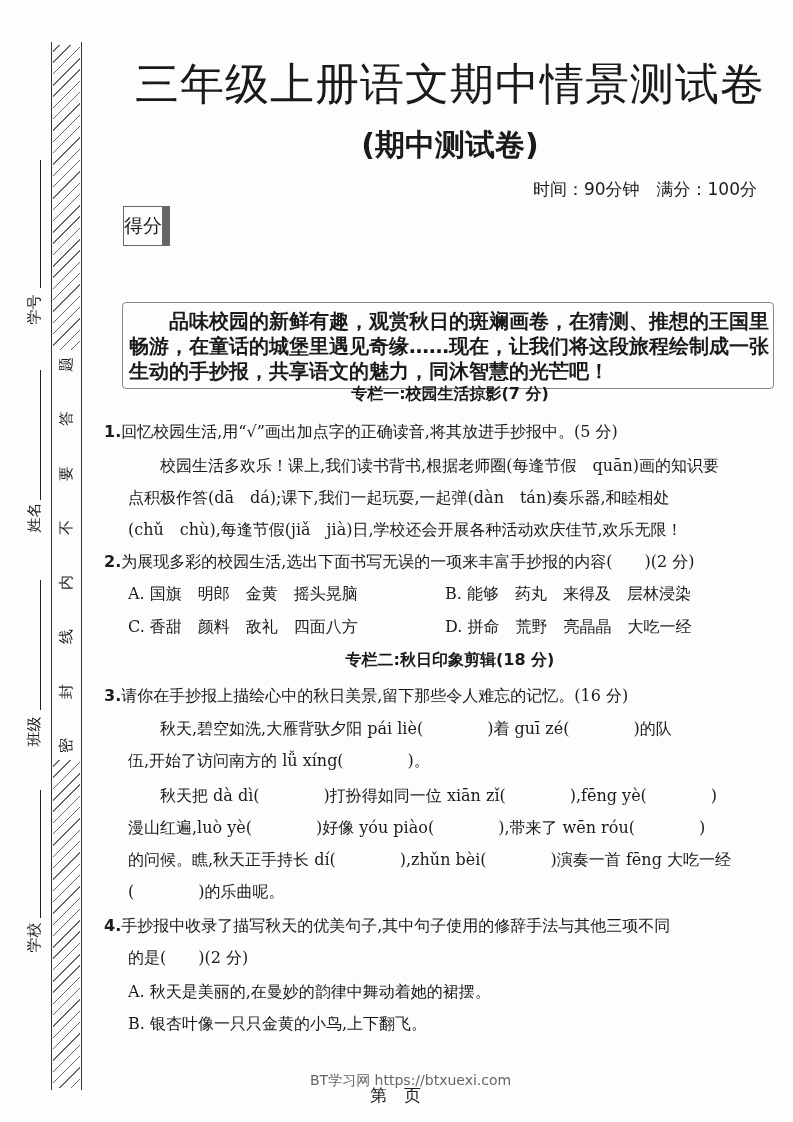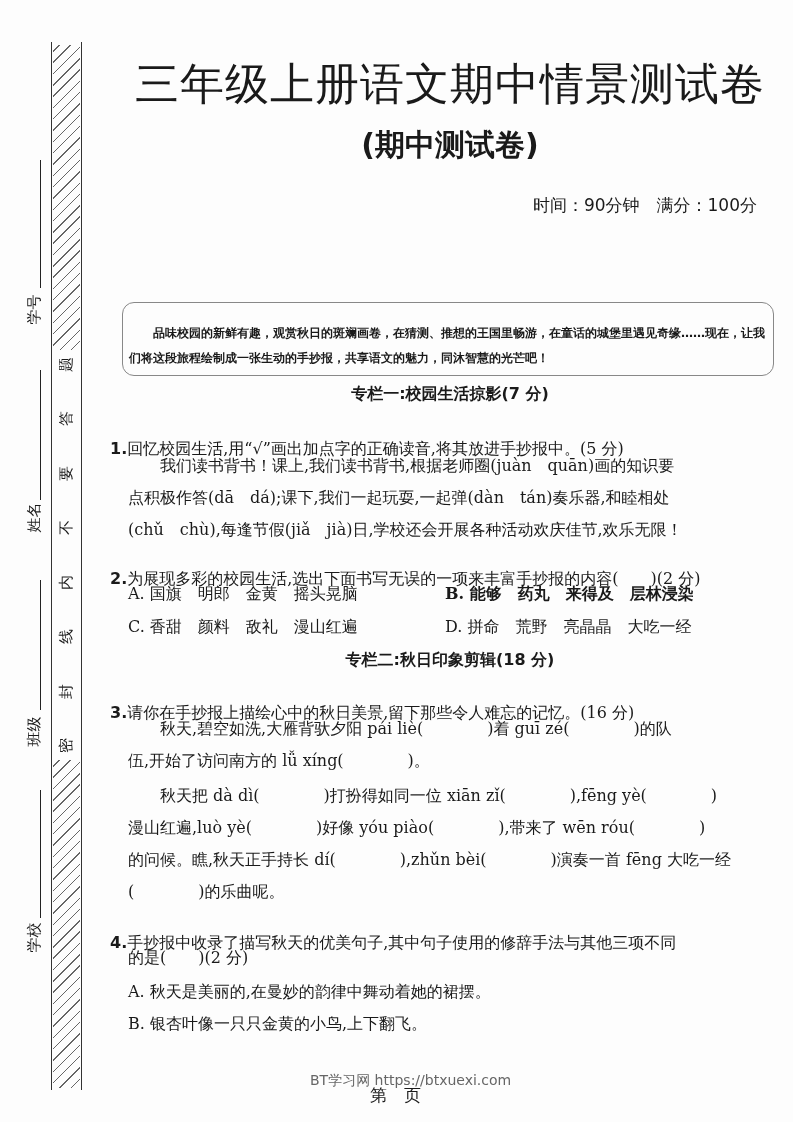--- a/index.html
+++ b/index.html
@@ -14,31 +14,31 @@
           font-size:15px; font-family:"DejaVu Sans","Liberation Sans",sans-serif; }
   .seal span { transform:rotate(-90deg); display:block; }
   .field-line { left:40px; width:1px; background:#222; }
   .field-label { left:14px; transform:rotate(-90deg); transform-origin:center; font-size:15px; width:40px; text-align:center;
                  font-family:"DejaVu Serif","Liberation Serif",serif; }
   
   .title { left:110px; top:55px; width:680px; text-align:center; font-size:44px; letter-spacing:1px;
            font-family:Liberation Mono, monospace; }
   .subtitle { left:110px; top:125px; width:680px; text-align:center; font-size:30px; font-weight:bold;
               font-family:"DejaVu Sans","Liberation Sans",sans-serif; }
-  .timeinfo { right:36px; top:178px; font-size:17px; font-family:"DejaVu Sans","Liberation Sans",sans-serif;margin-top:16px; }
+  .timeinfo { right:36px; top:178px; font-size:17px; font-family:"DejaVu Sans","Liberation Sans",sans-serif; }
   table.score { position:absolute; left:123px; top:206px; border-collapse:collapse; }
   table.score td { border:1.5px solid #666; height:36px; text-align:center; font-size:19px;
                    font-family:"DejaVu Sans","Liberation Sans",sans-serif; padding:0; }
   
-  .intro { left:122px; top:302px; width:640px; border:1.5px solid #888; border-radius:12px; padding:18px 4px 4px 6px;
-           font-size:12px; font-weight:bold; line-height:25px; font-family:"DejaVu Sans","Liberation Sans",sans-serif; }
+  .intro { left:122px; top:302px; width:640px; border:1.5px solid #888; border-radius:4px; padding:6px 4px 4px 6px;
+           font-size:20px; font-weight:bold; line-height:25px; font-family:"DejaVu Sans","Liberation Sans",sans-serif; }
   .intro p { margin:0; text-indent:2em; }
   .section-h { left:110px; width:680px; text-align:center; font-size:16px; font-weight:bold;
                font-family:"DejaVu Sans","Liberation Sans",sans-serif; }
-  .q { left:110px; width:670px; font-size:16px; line-height:32px;margin-top:17px; }
+  .q { left:104px; width:670px; font-size:16px; line-height:32px; }
   .qnum { font-weight:bold; font-family:"DejaVu Sans","Liberation Sans",sans-serif; }
   .para { left:128px; width:650px; font-size:16px; line-height:31.5px; text-indent:2em; }
   .opt { font-size:16px; }
   .footer-wm { left:310px; top:1072px; font-size:14px; color:#666; font-family:"DejaVu Sans","Liberation Sans",sans-serif; }
   .footer-page { left:370px; top:1084px; font-size:17px; font-family:"DejaVu Sans","Liberation Sans",sans-serif; }
 </style>
 </head>
 <body>
 
 <div class="abs bind-outer"></div>
@@ -64,42 +64,52 @@
 <div class="abs field-label" style="top:722px;">班级</div>
 <div class="abs field-line" style="top:790px;height:128px;"></div>
 <div class="abs field-label" style="top:928px;">学校</div>
 
 <div class="abs title">三年级上册语文期中情景测试卷</div>
 <div class="abs subtitle">(期中测试卷)</div>
 <div class="abs timeinfo">时间：90分钟　满分：100分</div>
 
 <table class="score">
   <tbody>
+  <tr>
+    <td style="height:38px;">得分</td>
+    <td></td>
+    <td></td>
+    <td></td>
+    <td></td>
+    <td></td>
+    <td></td>
+    <td></td>
+  </tr>
 </tbody>
   </table>
 
 <div class="abs intro">
   <p>品味校园的新鲜有趣，观赏秋日的斑斓画卷，在猜测、推想的王国里畅游，在童话的城堡里遇见奇缘……现在，让我们将这段旅程绘制成一张生动的手抄报，共享语文的魅力，同沐智慧的光芒吧！</p>
 </div>
 
 <div class="abs section-h" style="top:384px;">专栏一:校园生活掠影(7 分)</div>
 
 <div class="abs q" style="top:416px;">
   <span class="qnum">1.</span><span>回忆校园生活,用“√”画出加点字的正确读音,将其放进手抄报中。(5 分)</span>
 </div>
-<div class="abs para" style="top:450px;">我们读书背书！课上,我们读书背书,根据老师圈(juàn　quān)画的知识要</div>
+<div class="abs para" style="top:450px;">校园生活多欢乐！课上,我们读书背书,根据老师圈(每逢节假　quān)画的知识要</div>
 <div class="abs para" style="top:482px;text-indent:0;left:128px;">点积极作答(dā　dá);课下,我们一起玩耍,一起弹(dàn　tán)奏乐器,和睦相处</div>
 <div class="abs para" style="top:514px;text-indent:0;left:128px;">(chǔ　chù),每逢节假(jiǎ　jià)日,学校还会开展各种活动欢庆佳节,欢乐无限！</div>
 
 <div class="abs q" style="top:546px;">
   <span class="qnum">2.</span><span>为展现多彩的校园生活,选出下面书写无误的一项来丰富手抄报的内容(　　)(2 分)</span>
 </div>
 <div class="abs opt" style="left:128px;top:584px;">A. 国旗　明郎　金黄　摇头晃脑</div>
-<div class="abs opt" style="left:445px;top:584px;font-weight:bold;">B. 能够　药丸　来得及　层林浸染</div>
-<div class="abs opt" style="left:128px;top:617px;">C. 香甜　颜料　敌礼　漫山红遍</div>
+<div class="abs opt" style="left:445px;top:584px;">B. 能够　药丸　来得及　层林浸染</div>
+<div class="abs opt" style="left:128px;top:617px;">C. 香甜　颜料　敌礼　四面八方</div>
 <div class="abs opt" style="left:445px;top:617px;">D. 拼命　荒野　亮晶晶　大吃一经</div>
 
 <div class="abs section-h" style="top:650px;">专栏二:秋日印象剪辑(18 分)</div>
 
 <div class="abs q" style="top:680px;">
   <span class="qnum">3.</span><span>请你在手抄报上描绘心中的秋日美景,留下那些令人难忘的记忆。(16 分)</span>
 </div>
 <div class="abs para" style="top:713px;">秋天,碧空如洗,大雁背驮夕阳 pái liè(　　　　)着 guī zé(　　　　)的队</div>
 <div class="abs para" style="top:745px;text-indent:0;">伍,开始了访问南方的 lǚ xíng(　　　　)。</div>
 <div class="abs para" style="top:780px;">秋天把 dà dì(　　　　)打扮得如同一位 xiān zǐ(　　　　),fēng yè(　　　　)</div>

